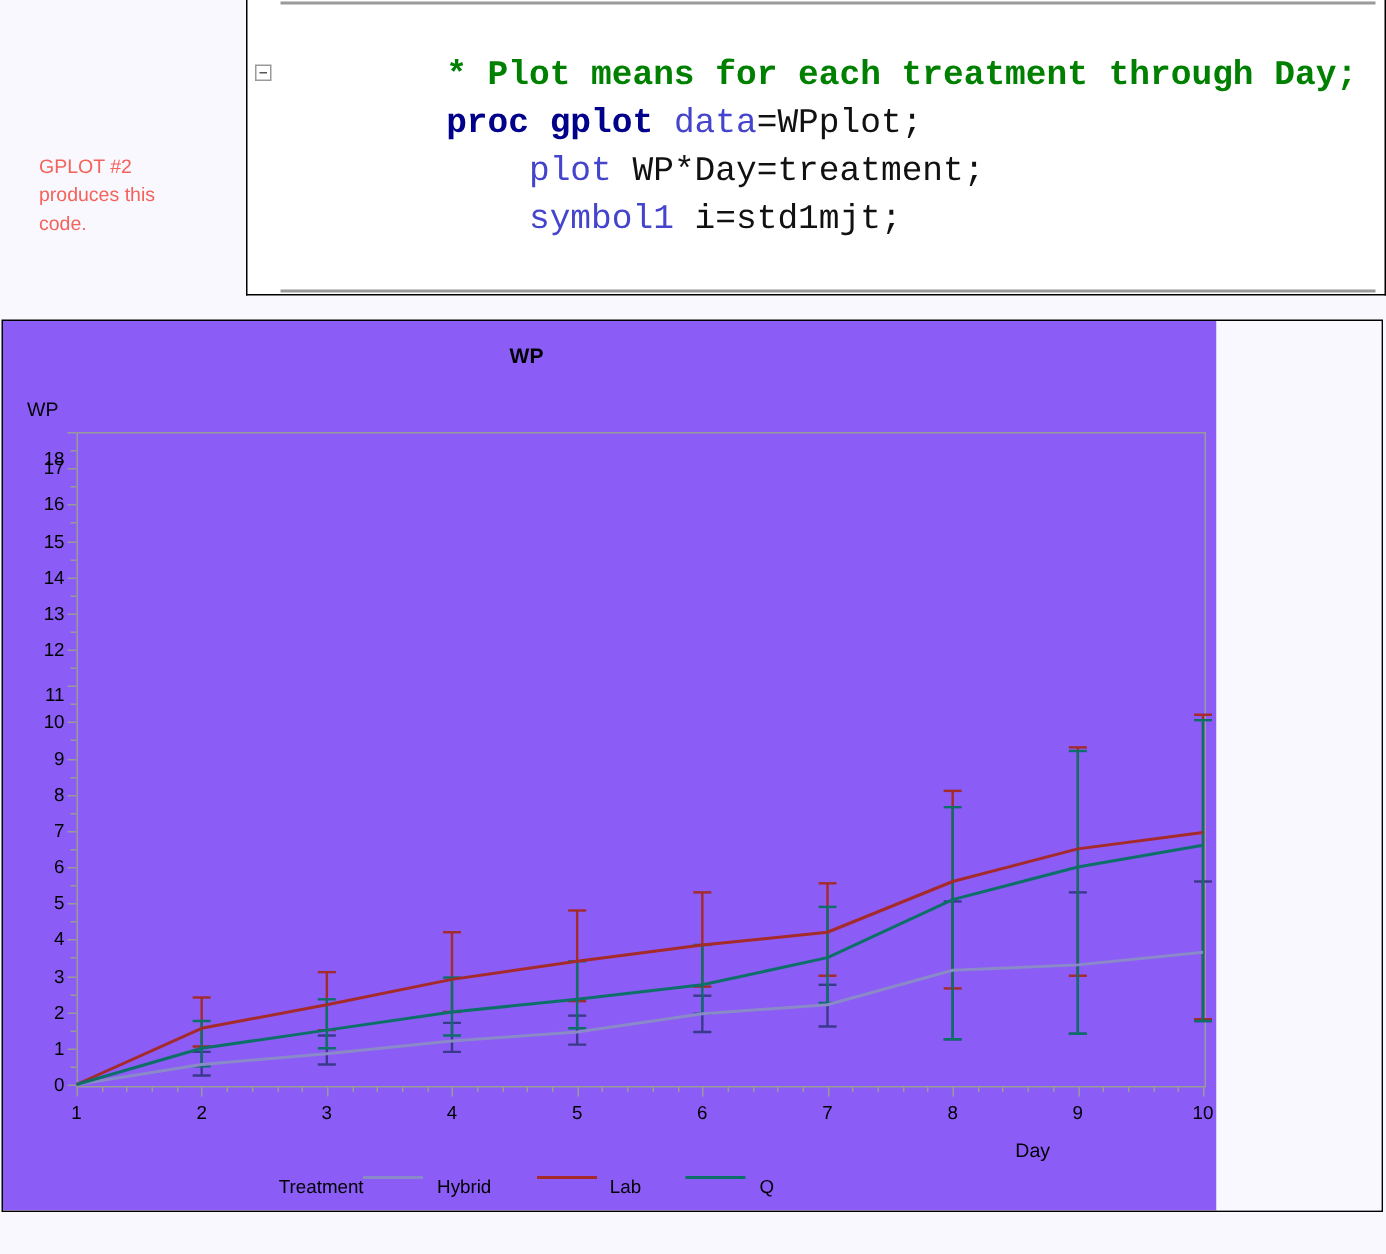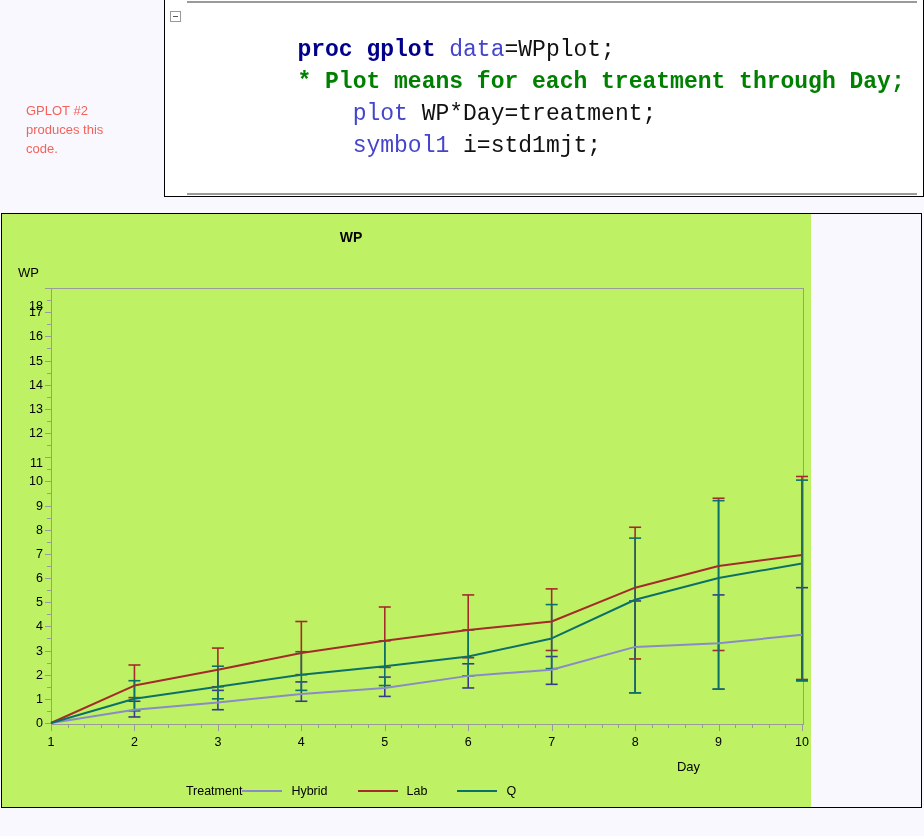--- a/index.html
+++ b/index.html
@@ -107,21 +107,21 @@
     background: #ffffff;
     border: 1px solid #000000;
     box-sizing: border-box;
     overflow: hidden;
   }
   #chart-stage {
     position: absolute;
     left: 0; top: 0;
     width: 809px;
     height: 593px;
-    background: #bef264;
+    background: #8b5cf6;
   }
   #chart-right-fill {
     position: absolute;
     left: 809px; top: 0;
     right: 0; bottom: 0;
     background: #f8f8fe;
   }
   #chart-title {
     position: absolute;
     left: 0; right: 111px;
@@ -216,21 +216,20 @@
     display: flex;
     justify-content: center;
     align-items: center;
     gap: 0px;
     font-size: 12.5px;
     color: #000;
   }
   #legend-title { }
   .legend-item {
     display: flex;
-    align-items: center;
     margin-right: 30px;
   }
   .legend-item:last-child { margin-right: 0; }
   .legend-swatch {
     width: 40px;
     height: 2px;
     margin-right: 9px;
   }
 </style>
 </head>
@@ -242,25 +241,25 @@
     <div>GPLOT #2</div>
     <div>produces this</div>
     <div>code.</div>
   </div>
 
   <div id="code-panel">
     <div id="code-panel-inner">
       <div id="code-top-rule"></div>
 
       <div class="code-line">
+        <span class="tok-comment">* Plot means for each treatment through Day;</span>
+      </div>
+
+      <div class="code-line">
         <span class="collapse-box"></span><span class="tok-kw">proc gplot </span><span class="tok-opt">data</span><span class="tok-plain">=WPplot;</span>
-      </div>
-
-      <div class="code-line">
-        <span class="tok-comment">* Plot means for each treatment through Day;</span>
       </div>
 
       <div class="code-line">
         <span class="tok-plain">    </span><span class="tok-opt">plot </span><span class="tok-plain">WP*Day=treatment;</span>
       </div>
 
       <div class="code-line">
         <span class="tok-plain">    </span><span class="tok-opt">symbol1 </span><span class="tok-plain">i=std1mjt;</span>
       </div>
 

